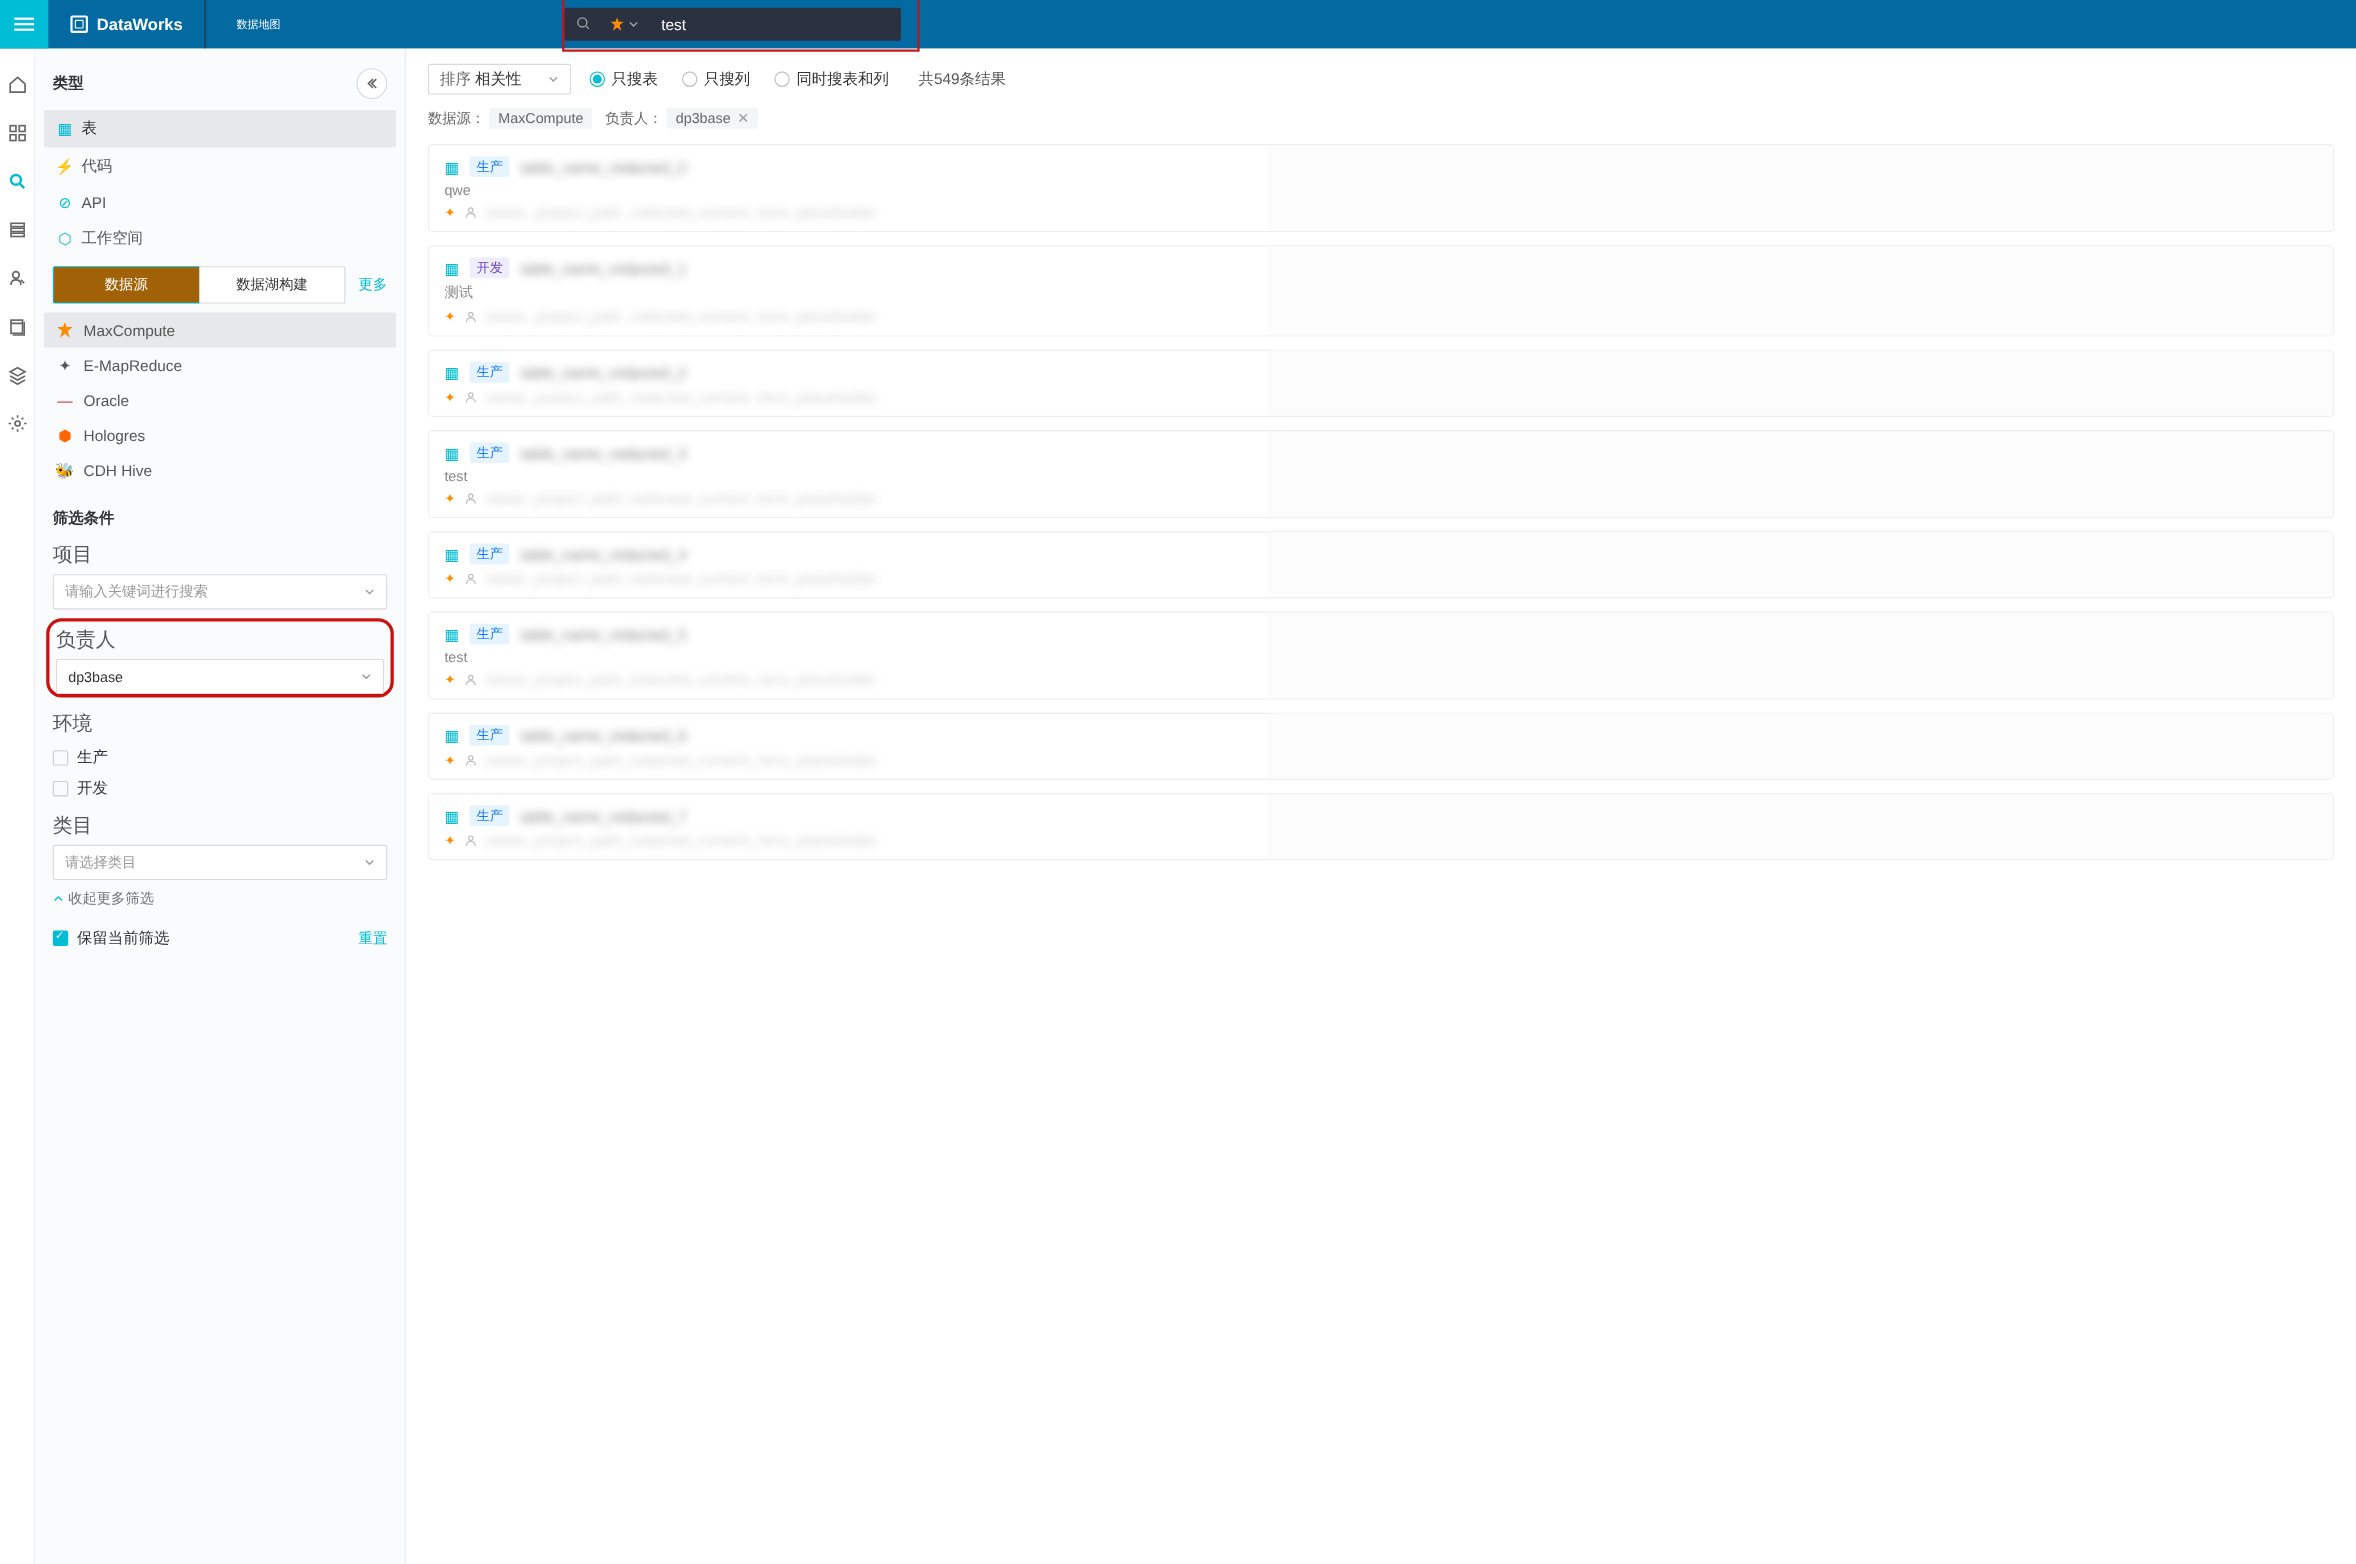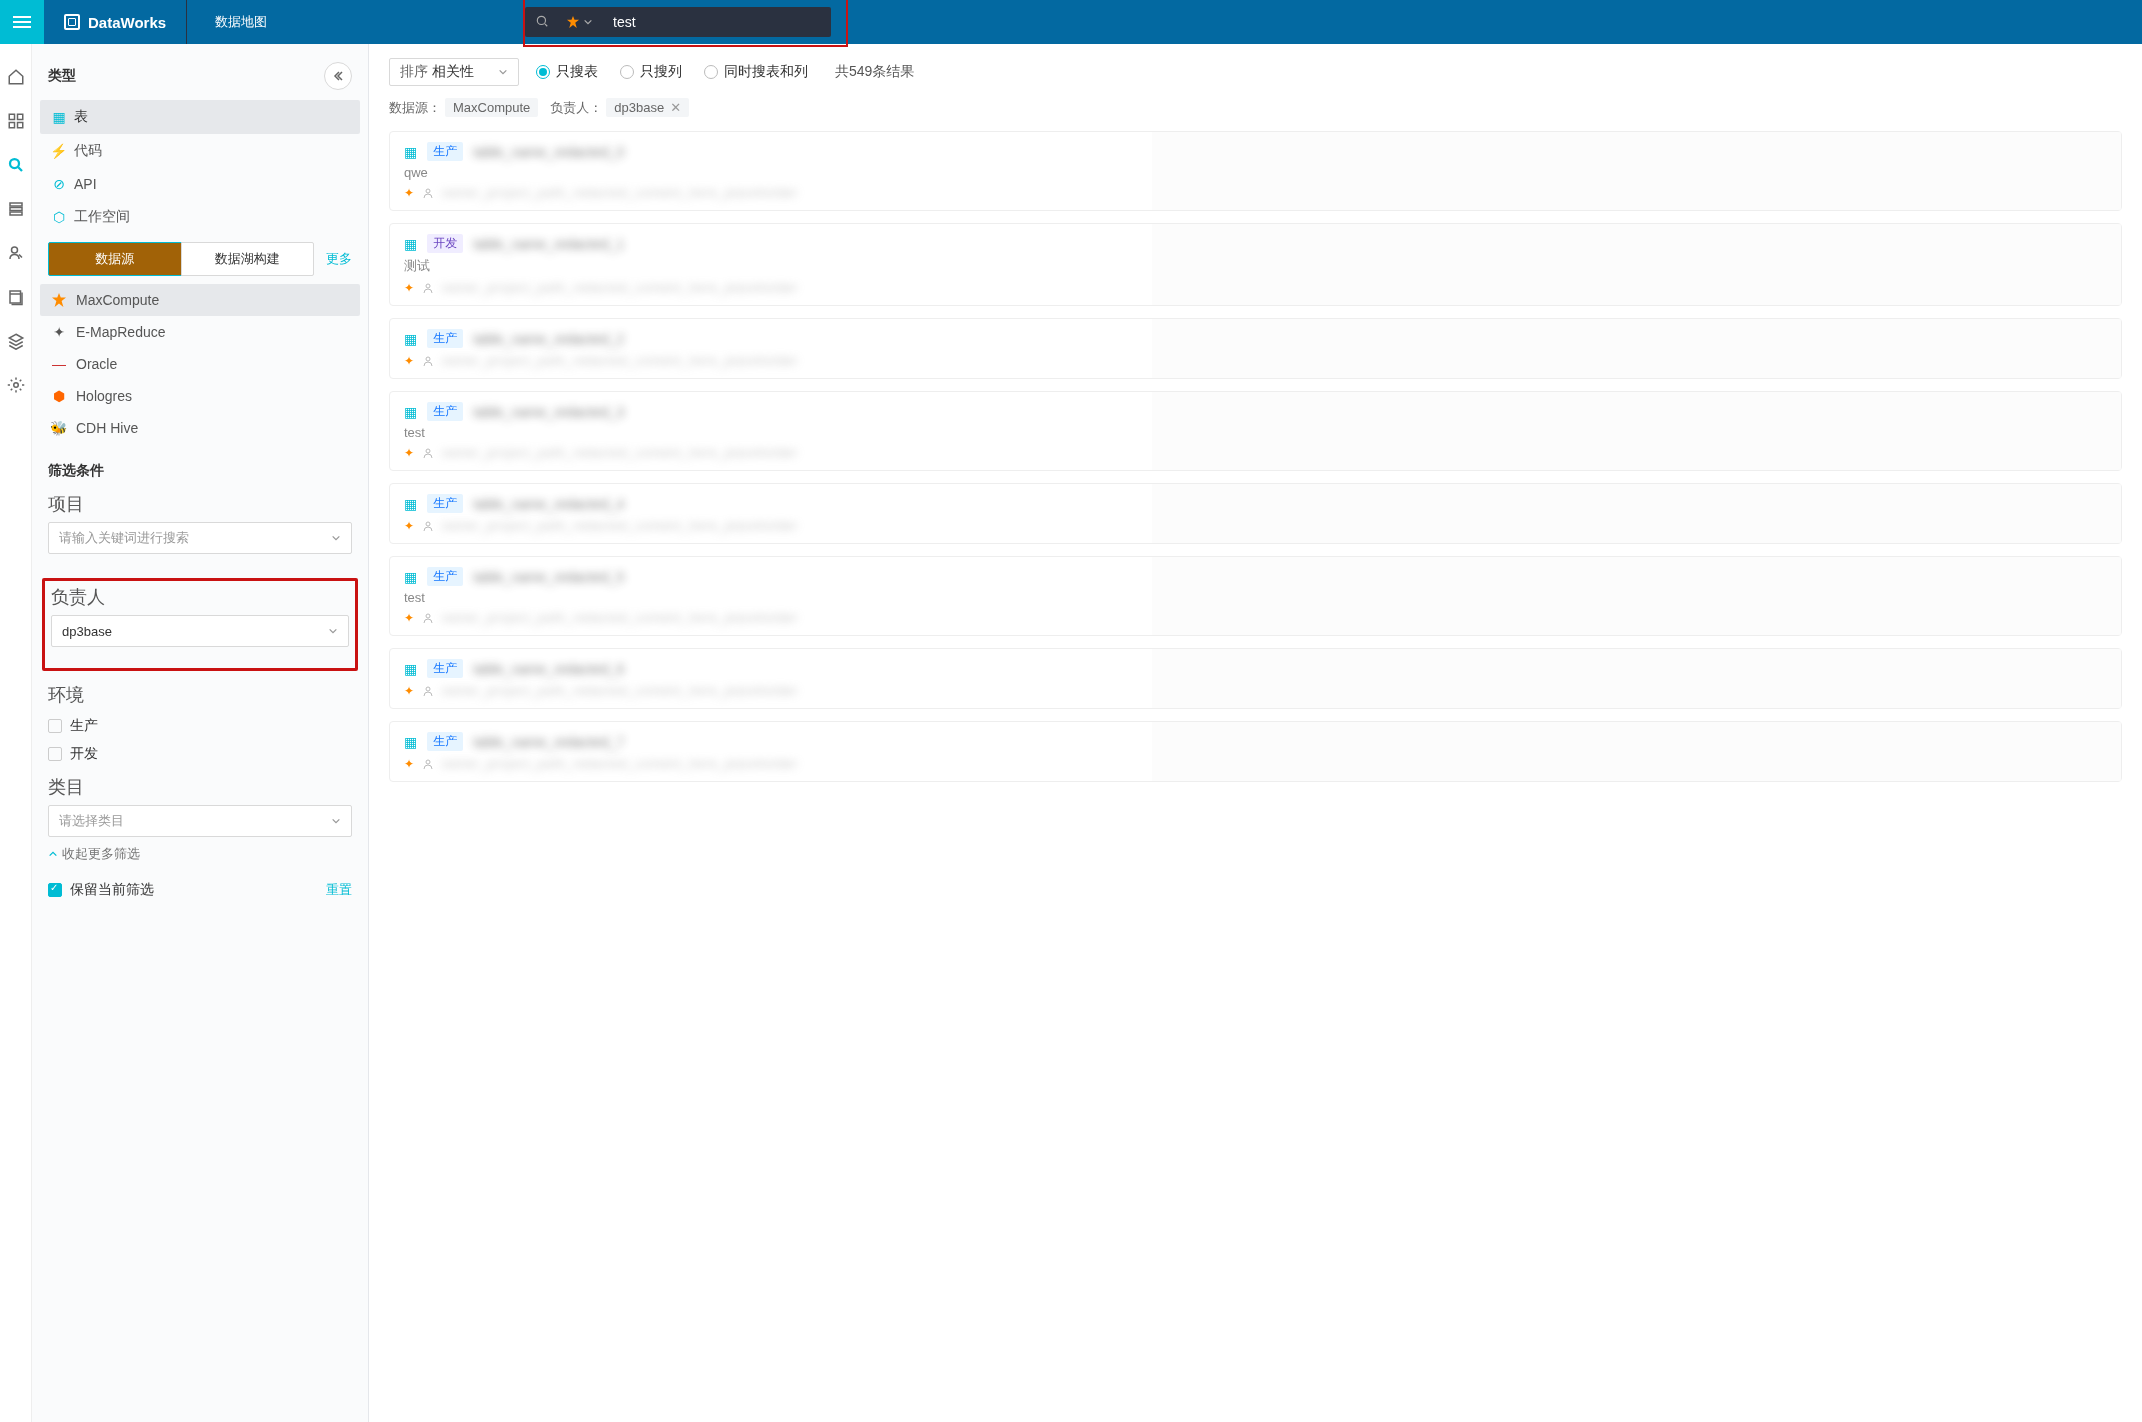--- a/index.html
+++ b/index.html
@@ -5,21 +5,21 @@
     * { box-sizing: border-box; margin: 0; padding: 0; }
     body { font-family: -apple-system, BlinkMacSystemFont, "Segoe UI", "PingFang SC", "Microsoft YaHei", sans-serif; font-size: 14px; color: #333; background: #fff; }
     
     .topbar { height: 44px; background: #0369a1; display: flex; align-items: center; position: fixed; top: 0; left: 0; right: 0; z-index: 100; }
     .hamburger { width: 44px; height: 44px; background: #00bcd4; display: flex; align-items: center; justify-content: center; cursor: pointer; }
     .hamburger-lines { display: flex; flex-direction: column; gap: 3px; }
     .hamburger-lines span { width: 18px; height: 2px; background: #fff; }
     .brand { display: flex; align-items: center; gap: 8px; padding: 0 20px; color: #fff; font-weight: 600; font-size: 15px; border-right: 1px solid #2a3140; height: 44px; }
     .brand-icon { width: 16px; height: 16px; border: 2px solid #fff; border-radius: 2px; position: relative; }
     .brand-icon::before { content: ''; position: absolute; inset: 2px; border: 1px solid #fff; border-radius: 1px; }
-    .tab-title { color: #fff; padding: 0 28px; font-size: 13px; height: 44px; display: flex; align-items: center; cursor: pointer; }
+    .tab-title { color: #fff; padding: 0 28px; font-size: 10px; height: 44px; display: flex; align-items: center; cursor: pointer; }
     .search-container { margin-left: 230px; display: flex; align-items: center; background: #2a3140; height: 30px; border-radius: 2px; position: relative; }
     .search-icon { padding: 0 10px; color: #aaa; }
     .search-type { padding: 0 8px; color: #ff8c00; display: flex; align-items: center; gap: 4px; cursor: pointer; }
     .search-type svg { fill: #ff8c00; }
     .chevron-down { width: 10px; height: 10px; color: #aaa; }
     .search-input { background: transparent; border: none; color: #fff; font-size: 14px; padding: 4px 12px; outline: none; width: 230px; }
     .highlight-box-search { position: absolute; border: 2px solid #c91212; left: -2px; top: -10px; width: 325px; height: 50px; pointer-events: none; }
     
     .layout { display: flex; padding-top: 44px; height: 100vh; }
     .left-nav { width: 32px; background: #fff; border-right: 1px solid #eee; display: flex; flex-direction: column; padding-top: 18px; gap: 14px; align-items: center; }
@@ -46,21 +46,21 @@
     .ds-list { padding: 0 8px; }
     .ds-item { display: flex; align-items: center; gap: 10px; padding: 8px 12px; cursor: pointer; color: #555; border-radius: 2px; }
     .ds-item.selected { background: #e6e8eb; }
     .ds-icon { width: 14px; height: 14px; display: flex; align-items: center; justify-content: center; }
     
     .filters { padding: 8px 16px; }
     .filters h4 { font-size: 14px; font-weight: 600; margin: 10px 0 8px; }
     .field-label { font-size: 18px; color: #555; margin-top: 12px; margin-bottom: 6px; }
     .select-box { width: 100%; height: 32px; border: 1px solid #d9d9d9; border-radius: 2px; padding: 0 10px; display: flex; align-items: center; justify-content: space-between; background: #fff; cursor: pointer; color: #999; font-size: 13px; }
     .select-box.has-value { color: #333; }
-    .highlight-box-owner { border: 3px solid #c91212; border-radius: 2px; padding: 4px 6px 21px; margin: 24px -6px 0; }
+    .highlight-box-owner { border: 3px solid #c91212; border-radius: 14px; padding: 4px 6px 0; margin: 8px -6px 0; }
     .highlight-box-owner .field-label { margin-top: 0; }
     .checkbox-row { display: flex; align-items: center; gap: 8px; margin-top: 10px; cursor: pointer; }
     .checkbox { width: 14px; height: 14px; border: 1px solid #ccc; border-radius: 2px; cursor: pointer; }
     .checkbox.checked { background: #00bcd4; border-color: #00bcd4; position: relative; }
     .checkbox.checked::after { content: '✓'; color: #fff; font-size: 10px; position: absolute; left: 1px; top: -2px; }
     .collapse-filters { color: #737373; margin-top: 8px; display: flex; align-items: center; gap: 4px; cursor: pointer; font-size: 13px; }
     .footer-row { display: flex; justify-content: space-between; align-items: center; margin-top: 18px; }
     .reset-link { color: #00bcd4; cursor: pointer; font-size: 13px; }
     
     .main { flex: 1; padding: 14px 20px; overflow-y: auto; background: #fff; }

